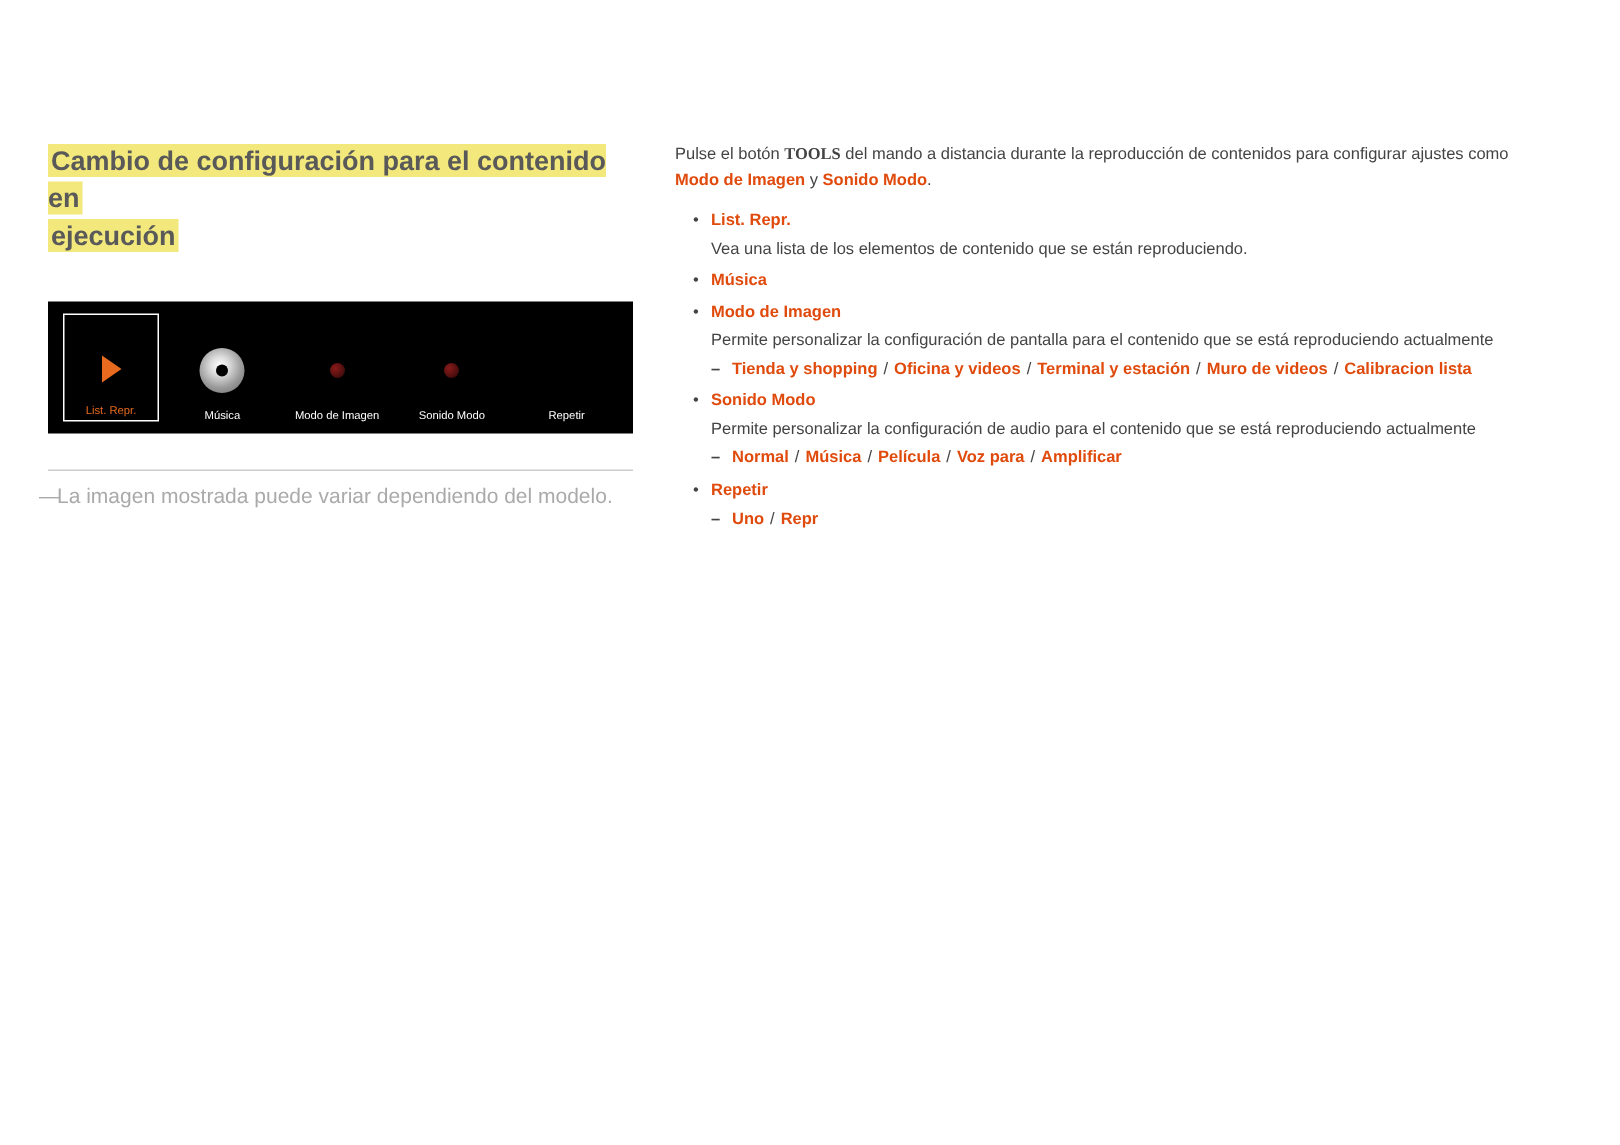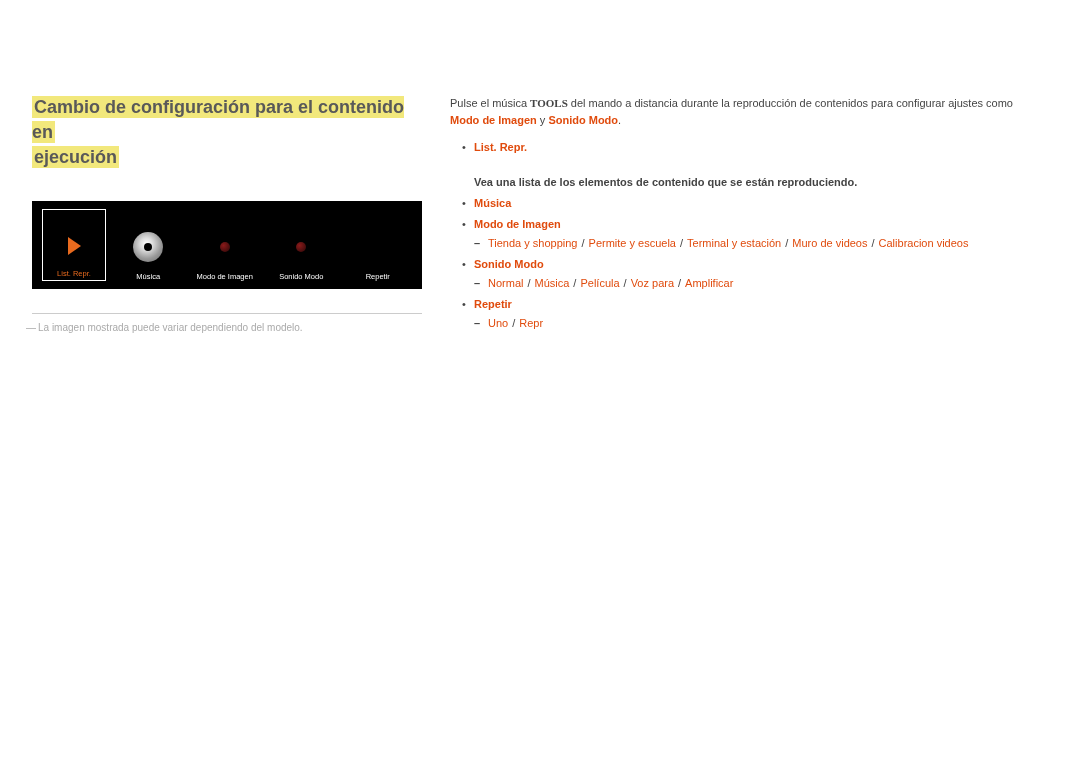--- a/index.html
+++ b/index.html
@@ -105,21 +105,21 @@
     border-radius: 50%;
     background: radial-gradient(circle at 35% 35%, #8a1a1a, #2a0707);
   }
   .divider {
     border-top: 1px solid #ccc;
     margin-top: 24px;
     margin-bottom: 8px;
     width: 100%;
   }
   .footnote {
-    font-size: 10px;
+    font-size: 14px;
     color: #aaa;
     padding-left: 6px;
     position: relative;
   }
   .footnote::before {
     content: "―";
     position: absolute;
     left: -6px;
     color: #aaa;
   }
@@ -138,37 +138,37 @@
   ul.main-list > li::before {
     content: "•";
     position: absolute;
     left: 0;
     color: #444;
   }
   .item-title {
     color: #e04b0d;
     font-weight: bold;
   }
-  .item-desc { color: #444; margin-top: 18px; font-weight: bold; }
+  .item-desc { color: #444; margin-top: 2px; }
   .sub-line {
     display: flex;
     flex-wrap: wrap;
     gap: 4px;
     margin-top: 2px;
     padding-left: 14px;
     position: relative;
   }
   .sub-line::before {
     content: "–";
     position: absolute;
     left: 0;
     color: #444;
     font-weight: bold;
   }
-  .opt { color: #e04b0d; font-weight: normal; white-space: nowrap; }
+  .opt { color: #e04b0d; font-weight: bold; white-space: nowrap; }
   .sep { color: #444; }
 </style>
 </head>
 <body>
 
 <div class="page">
   <div class="left-col">
     <h2 class="section-title">
       <span>Cambio de configuración para el contenido en</span><br>
       <span>ejecución</span>
@@ -196,47 +196,49 @@
         <div class="tool-label">Repetir</div>
       </div>
     </div>
 
     <div class="divider"></div>
     <div class="footnote">La imagen mostrada puede variar dependiendo del modelo.</div>
   </div>
 
   <div class="right-col">
     <p class="intro-para">
-      <span>Pulse el música </span><b>TOOLS</b><span> del mando a distancia durante la reproducción de contenidos para configurar ajustes como </span><span class="hl">Modo de Imagen</span><span> y </span><span class="hl">Sonido Modo</span><span>. </span>
+      <span>Pulse el botón </span><b>TOOLS</b><span> del mando a distancia durante la reproducción de contenidos para configurar ajustes como </span><span class="hl">Modo de Imagen</span><span> y </span><span class="hl">Sonido Modo</span><span>. </span>
     </p>
 
     <ul class="main-list">
       <li>
         <div class="item-title">List. Repr.</div>
         <div class="item-desc">Vea una lista de los elementos de contenido que se están reproduciendo.</div>
       </li>
       <li>
         <div class="item-title">Música</div>
       </li>
       <li>
         <div class="item-title">Modo de Imagen</div>
+        <div class="item-desc">Permite personalizar la configuración de pantalla para el contenido que se está reproduciendo actualmente</div>
         <div class="sub-line">
           <span class="opt">Tienda y shopping</span>
             <span class="sep">/</span>
-          <span class="opt">Permite y escuela</span>
+          <span class="opt">Oficina y videos</span>
             <span class="sep">/</span>
           <span class="opt">Terminal y estación</span>
             <span class="sep">/</span>
           <span class="opt">Muro de videos</span>
             <span class="sep">/</span>
-          <span class="opt">Calibracion videos</span>
+          <span class="opt">Calibracion lista</span>
         </div>
       </li>
       <li>
         <div class="item-title">Sonido Modo</div>
+        <div class="item-desc">Permite personalizar la configuración de audio para el contenido que se está reproduciendo actualmente</div>
         <div class="sub-line">
           <span class="opt">Normal</span>
             <span class="sep">/</span>
           <span class="opt">Música</span>
             <span class="sep">/</span>
           <span class="opt">Película</span>
             <span class="sep">/</span>
           <span class="opt">Voz para</span>
             <span class="sep">/</span>
           <span class="opt">Amplificar</span>

